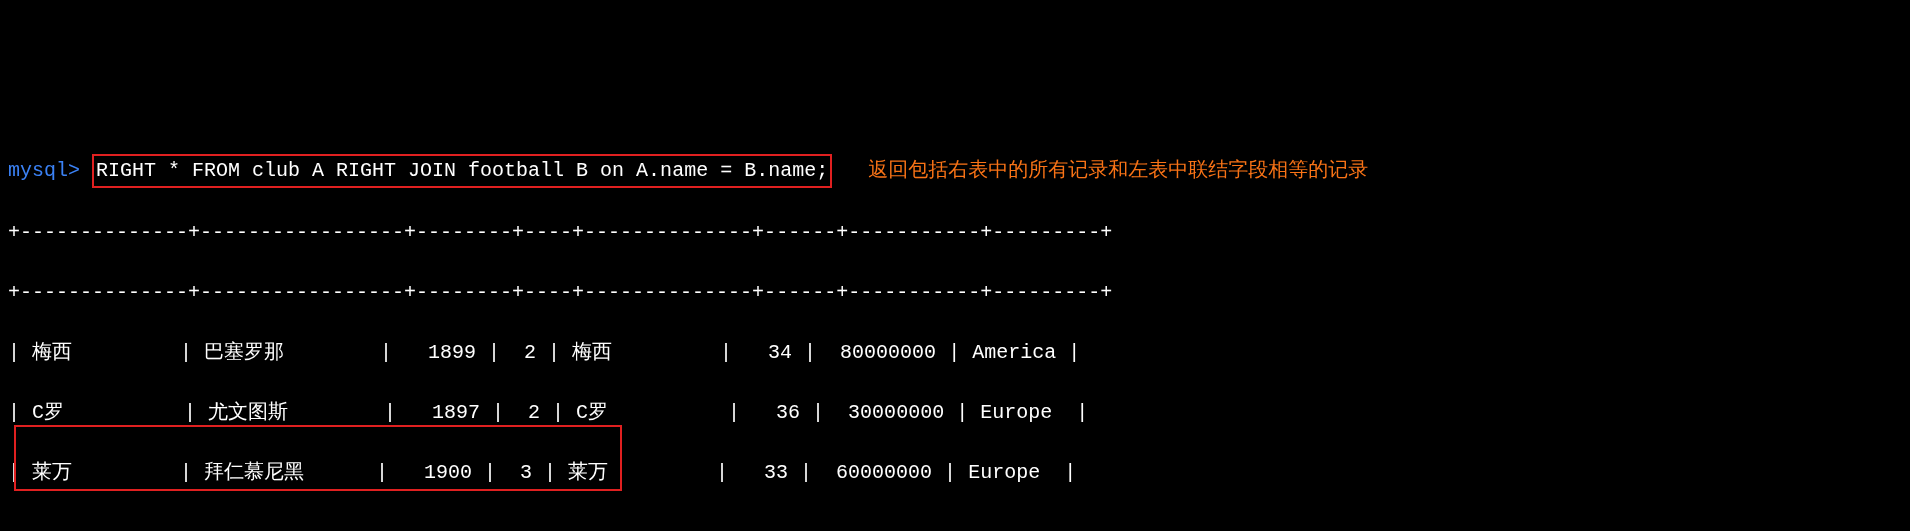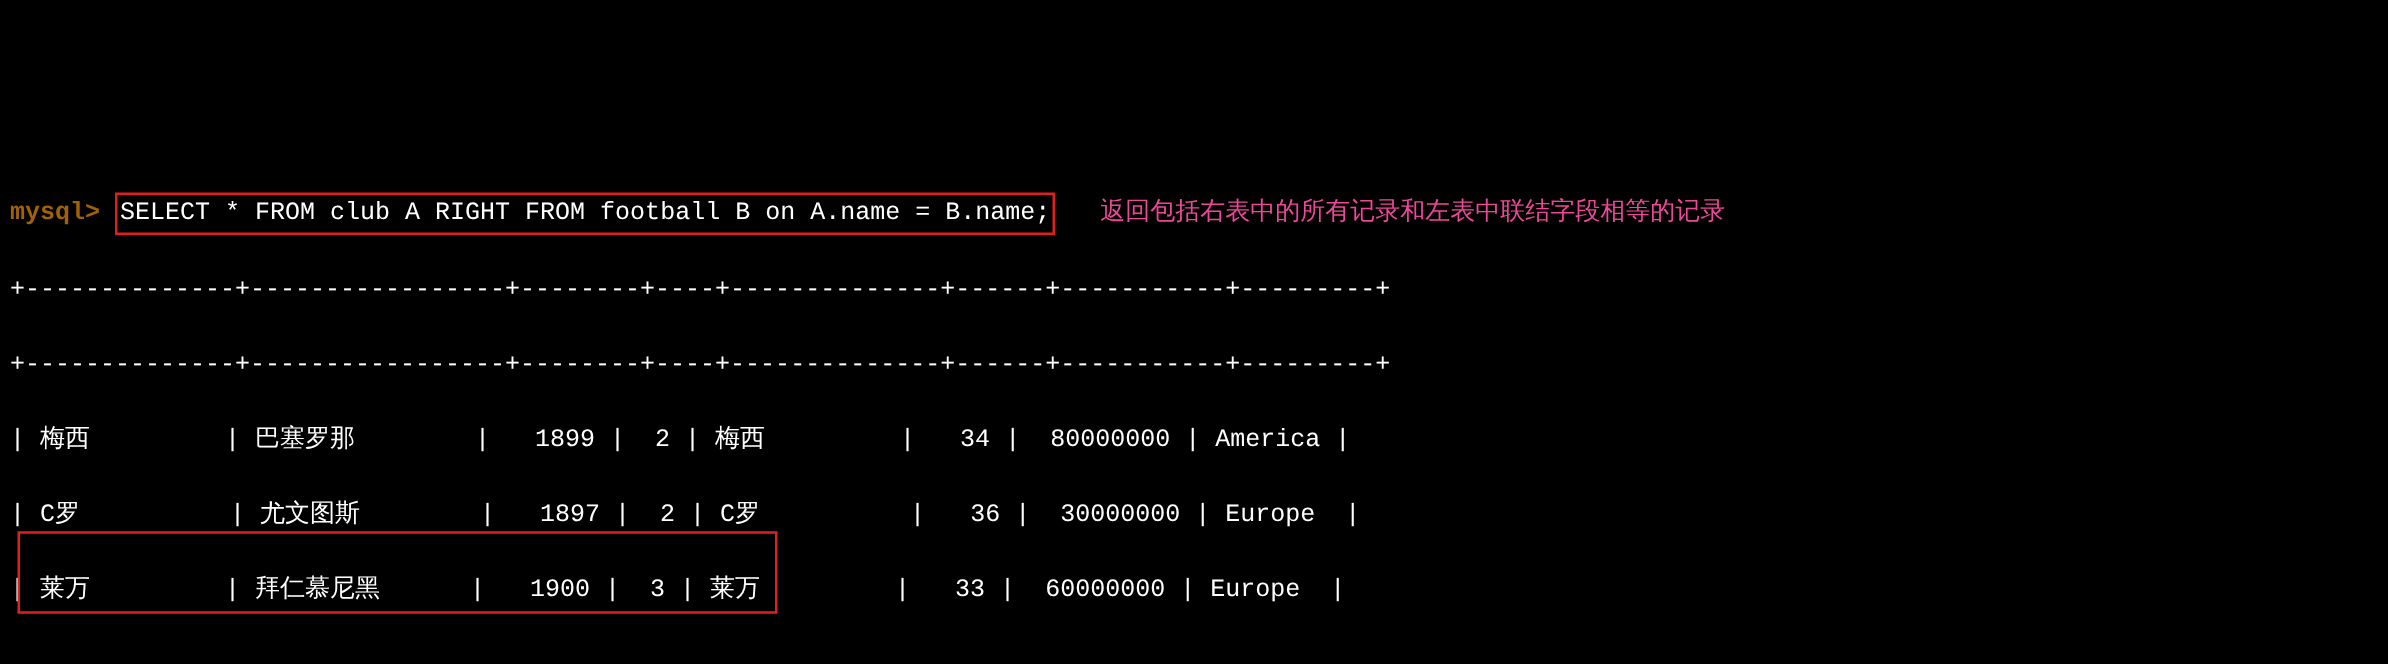--- a/index.html
+++ b/index.html
@@ -7,41 +7,41 @@
     padding: 4px 8px;
     background: #000;
     color: #fff;
     font-family: "Consolas", "Courier New", monospace;
     font-size: 20px;
     line-height: 1.5;
     white-space: pre;
     width: 1910px;
     box-sizing: border-box;
   }
-  .prompt { color: #a16207; font-weight: bold; }
-  .annotation-right { color: #ec4899; margin-top: 16px; }
+  .prompt { color: #3b82f6; }
+  .annotation-right { color: #f97316; margin-top: 16px; }
   .sql-box {
     border: 2px solid #e02020;
     padding: 0 2px;
     display: inline-block;
   }
   .null-box {
     border: 2px solid #e02020;
     position: absolute;
   }
   .line { display: block; }
   .container { position: relative; }
 </style>
 </head>
 <body>
 
 
 
 <div class="container">
-<span class="line"><span class="prompt">mysql&gt;</span> <span class="sql-box"><span>SELECT * FROM club A RIGHT FROM football B on A.name = B.name;</span></span>   <span class="annotation-right">返回包括右表中的所有记录和左表中联结字段相等的记录</span></span>
+<span class="line"><span class="prompt">mysql&gt;</span> <span class="sql-box"><span>RIGHT * FROM club A RIGHT JOIN football B on A.name = B.name;</span></span>   <span class="annotation-right">返回包括右表中的所有记录和左表中联结字段相等的记录</span></span>
 <span class="line">+--------------+-----------------+--------+----+--------------+------+-----------+---------+</span>
 <span class="line">+--------------+-----------------+--------+----+--------------+------+-----------+---------+</span>
 <span class="line">| 梅西         | 巴塞罗那        |   1899 |  2 | 梅西         |   34 |  80000000 | America |</span>
 <span class="line">| C罗          | 尤文图斯        |   1897 |  2 | C罗          |   36 |  30000000 | Europe  |</span>
 <span class="line">| 莱万         | 拜仁慕尼黑      |   1900 |  3 | 莱万         |   33 |  60000000 | Europe  |</span>
 
 
 
 
 

